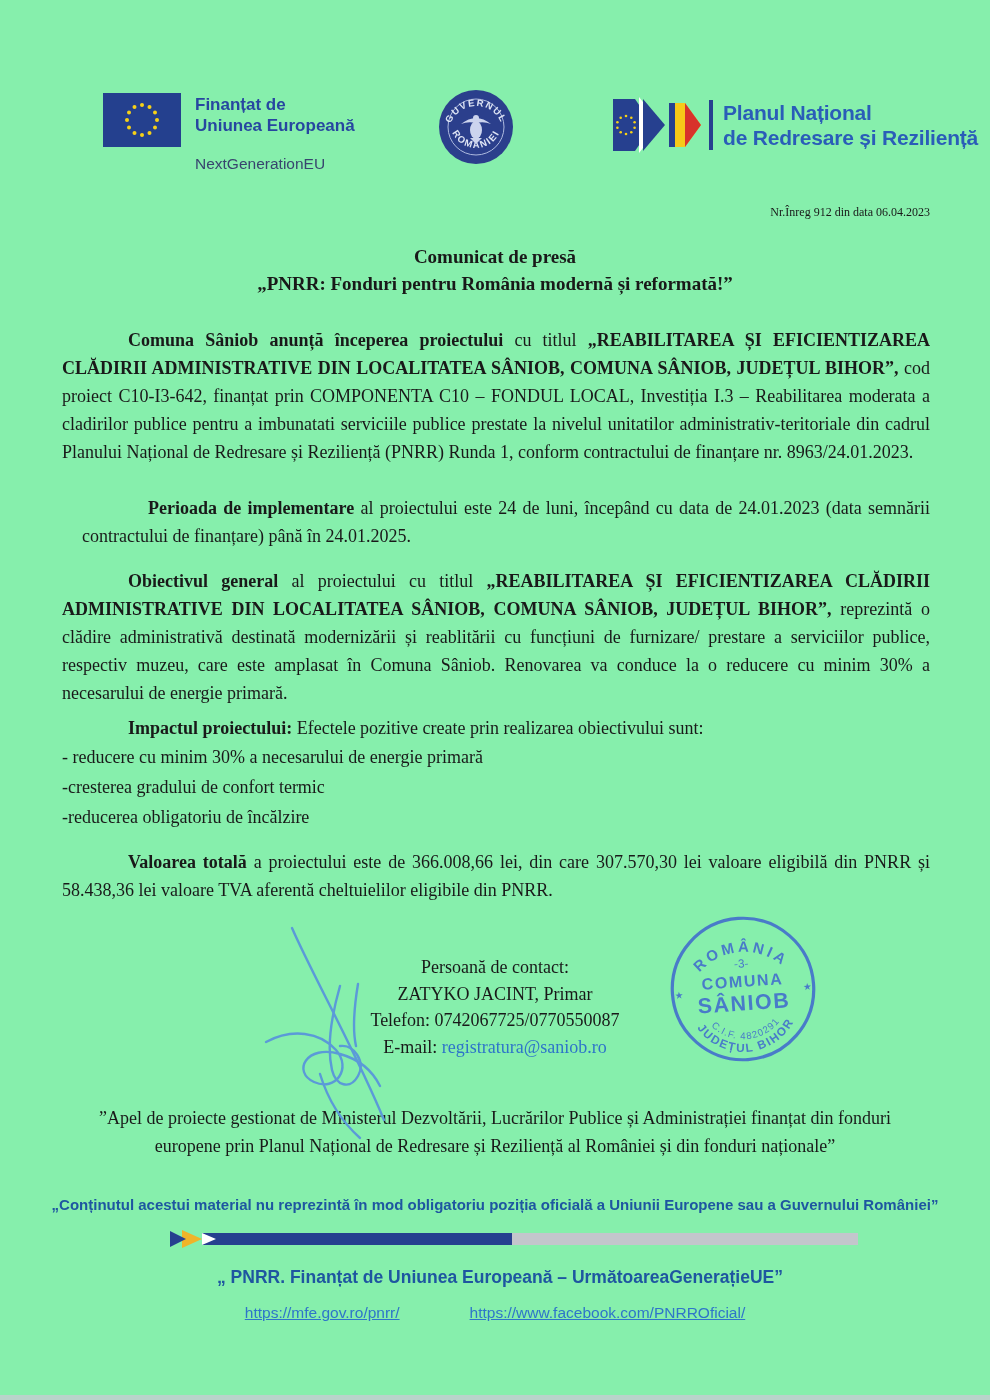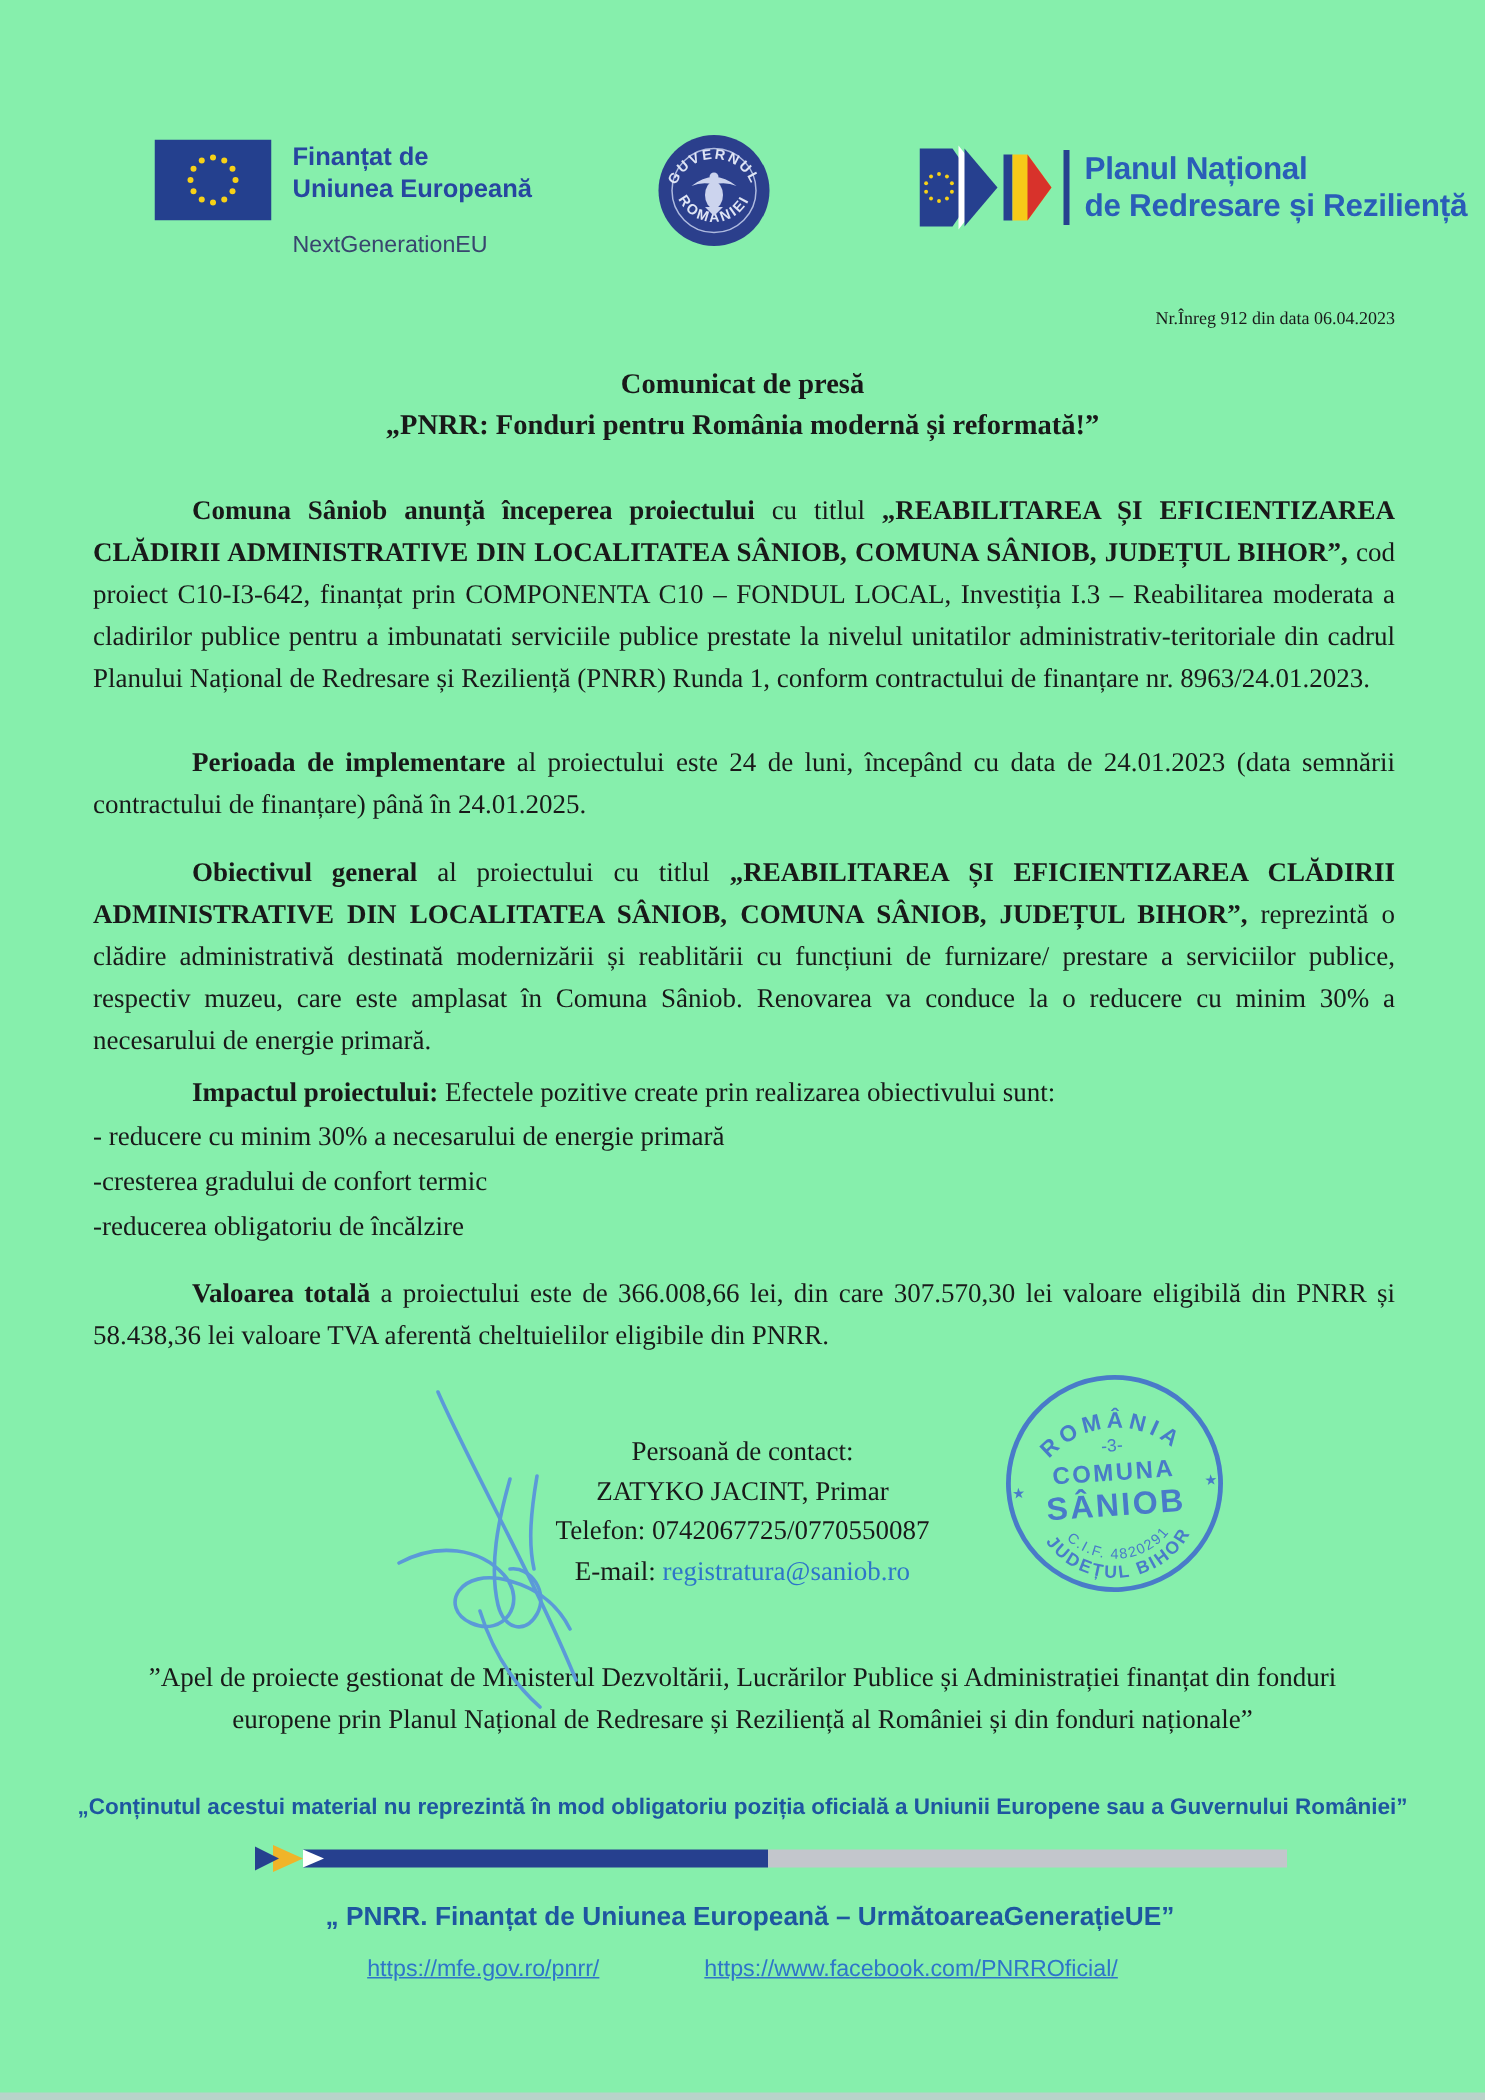--- a/index.html
+++ b/index.html
@@ -24,21 +24,21 @@
   .pnrr-arrows{width:92px;height:58px;flex:0 0 auto;}
   .pnrr-text{border-left:4px solid #26408f;padding-left:10px;margin-left:4px;
     font-family:"Liberation Sans",sans-serif;font-weight:bold;color:#2a5db8;
     font-size:21px;line-height:25px;letter-spacing:-0.2px;}
   
   .reg{margin:10px 60px 0 62px;text-align:right;font-size:12px;line-height:28px;}
   .title{margin-top:17px;text-align:center;font-weight:bold;font-size:19px;line-height:27px;}
   .content{margin:0 60px 0 62px;font-size:18px;line-height:28px;}
   .para{margin:0;text-align:justify;text-indent:66px;}
   .mt-p1{margin-top:29px;}
-  .mt-p2{margin-top:28px;}
+  .mt-p2{margin-top:28px;margin-left:20px;}
   .mt-p3{margin-top:17px;}
   .mt-p4{margin-top:7px;}
   .mt-p5{margin-top:16px;}
   .bullets div{line-height:30px;text-align:left;}
   
   .contact-section{position:relative;height:150px;margin-top:50px;}
   .contact{text-align:center;font-size:18px;line-height:26.5px;}
   .email-link{color:#2e75c9;text-decoration:none;cursor:pointer;}
   .signature{position:absolute;left:262px;top:-30px;width:170px;height:238px;pointer-events:none;}
   .stamp{position:absolute;left:668px;top:-40px;width:150px;height:150px;transform:rotate(-4deg);opacity:.92;}

